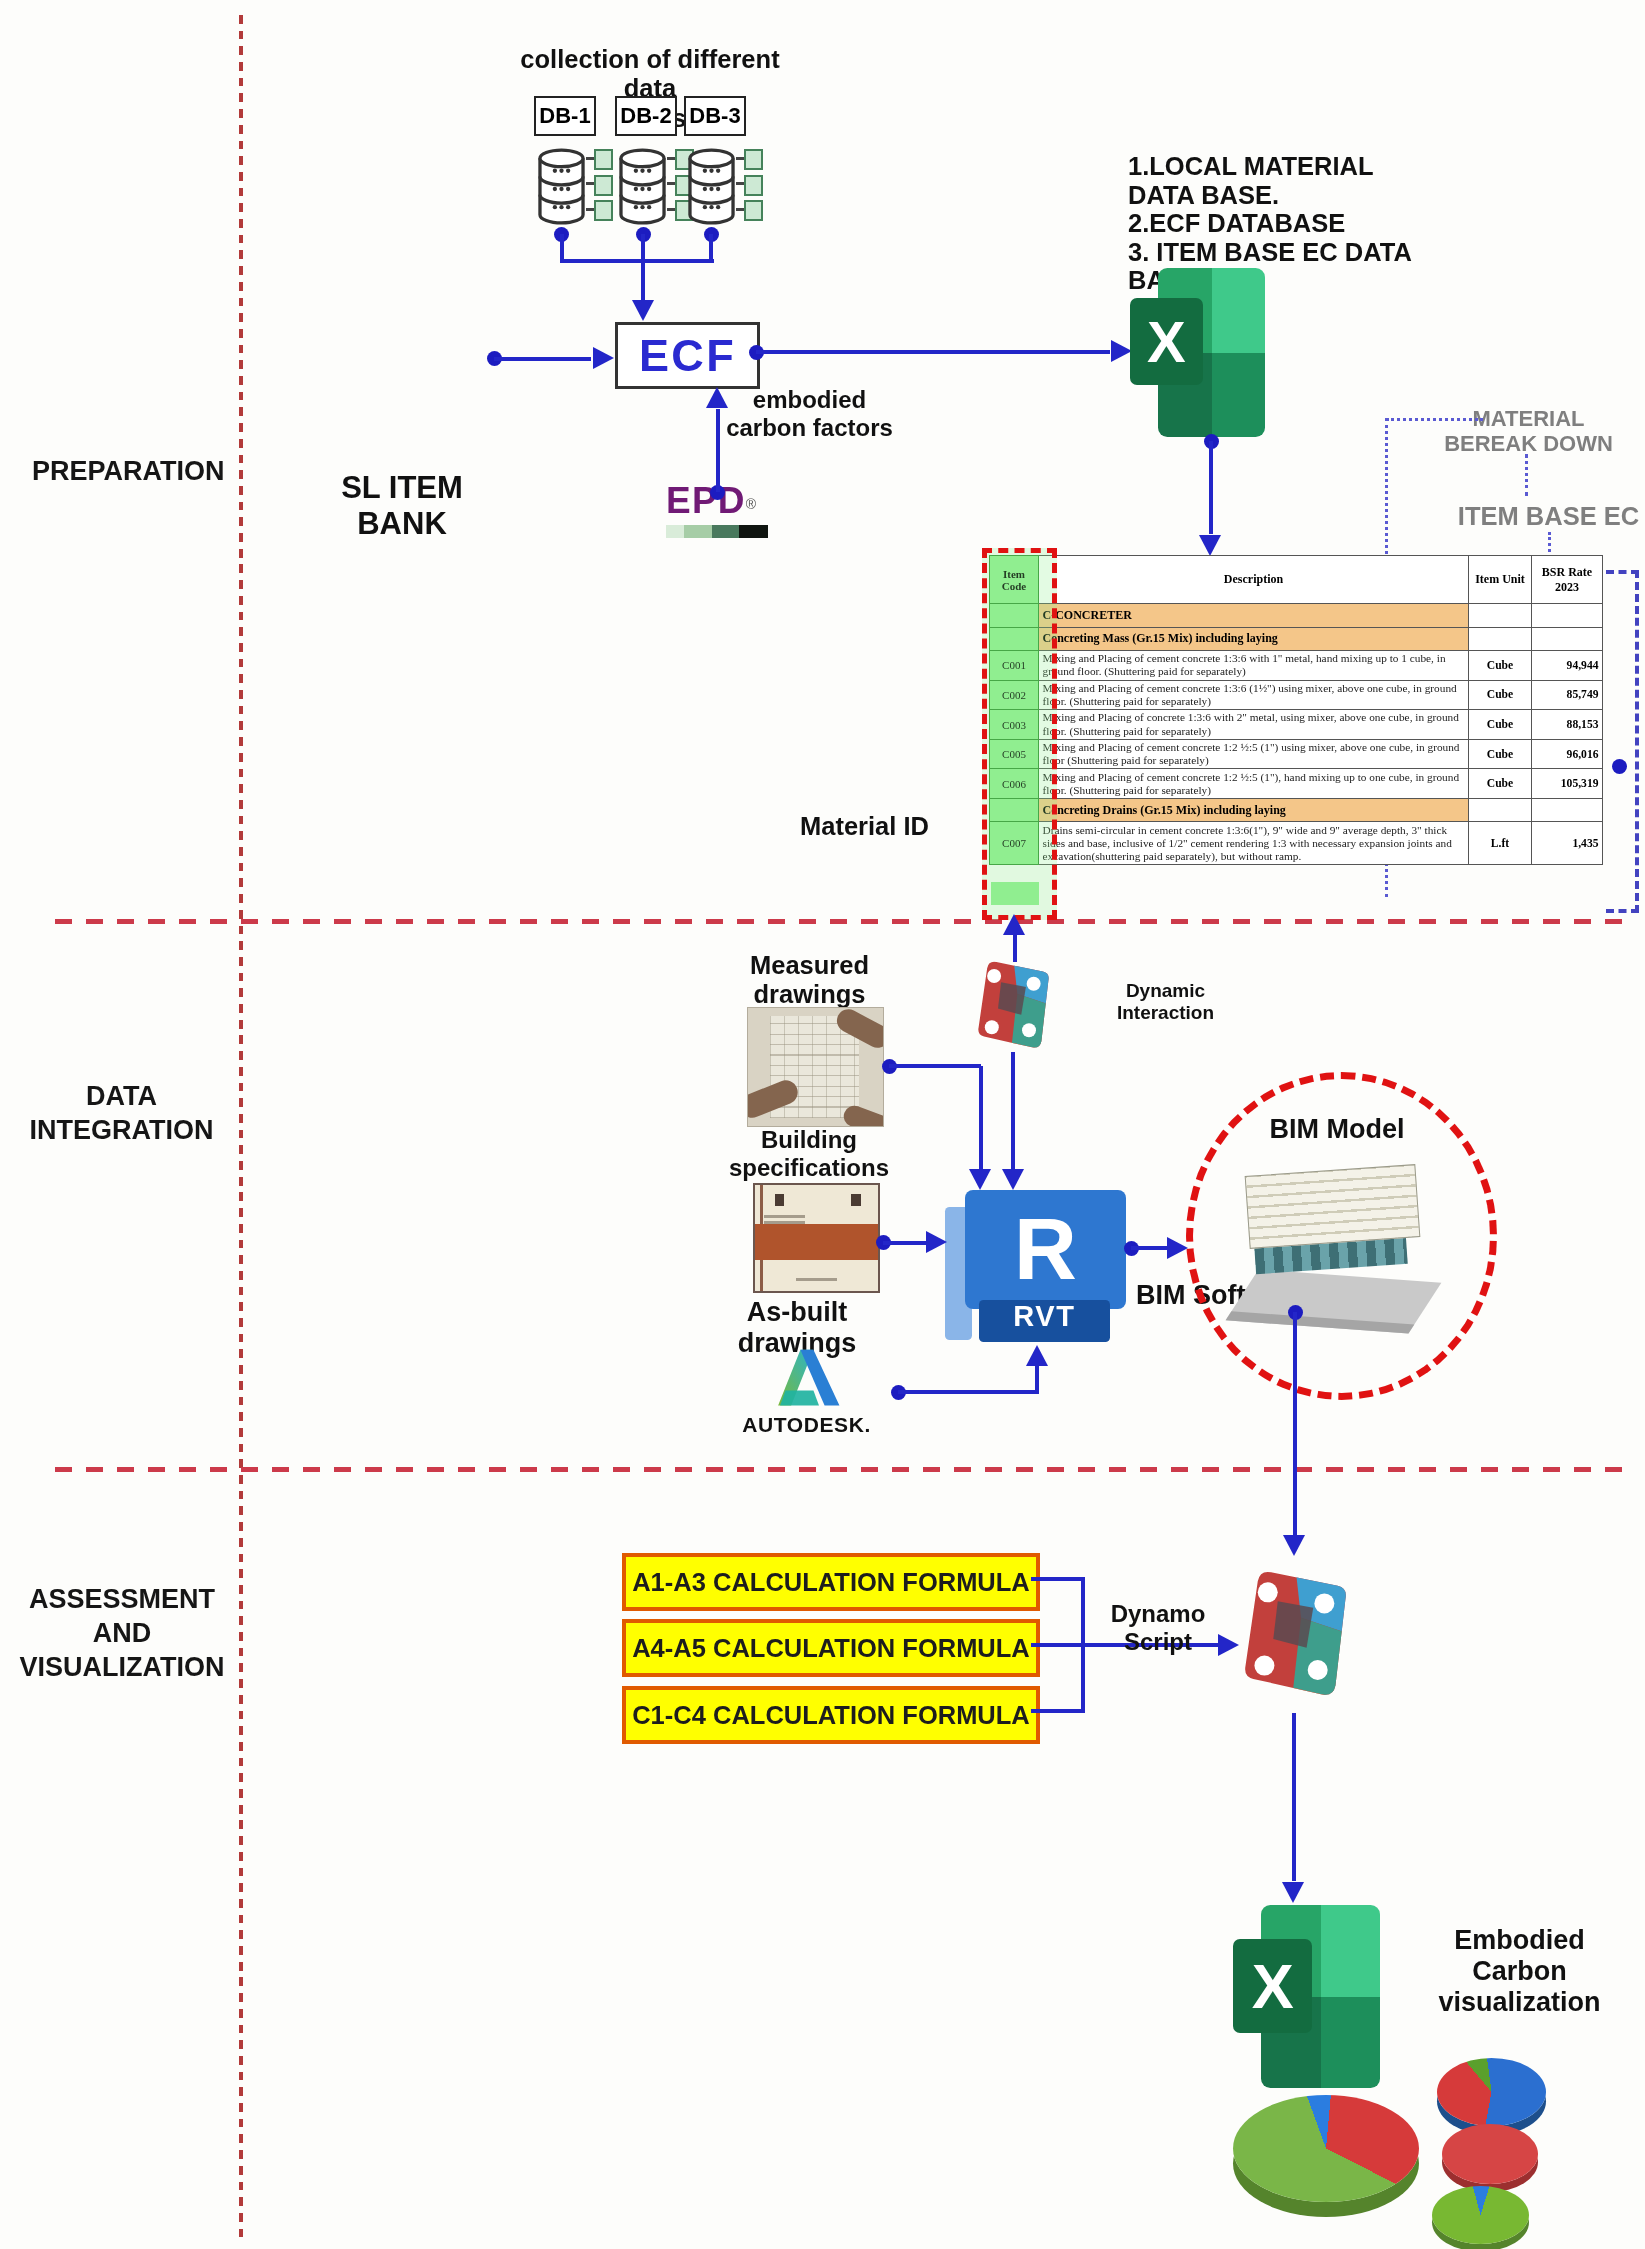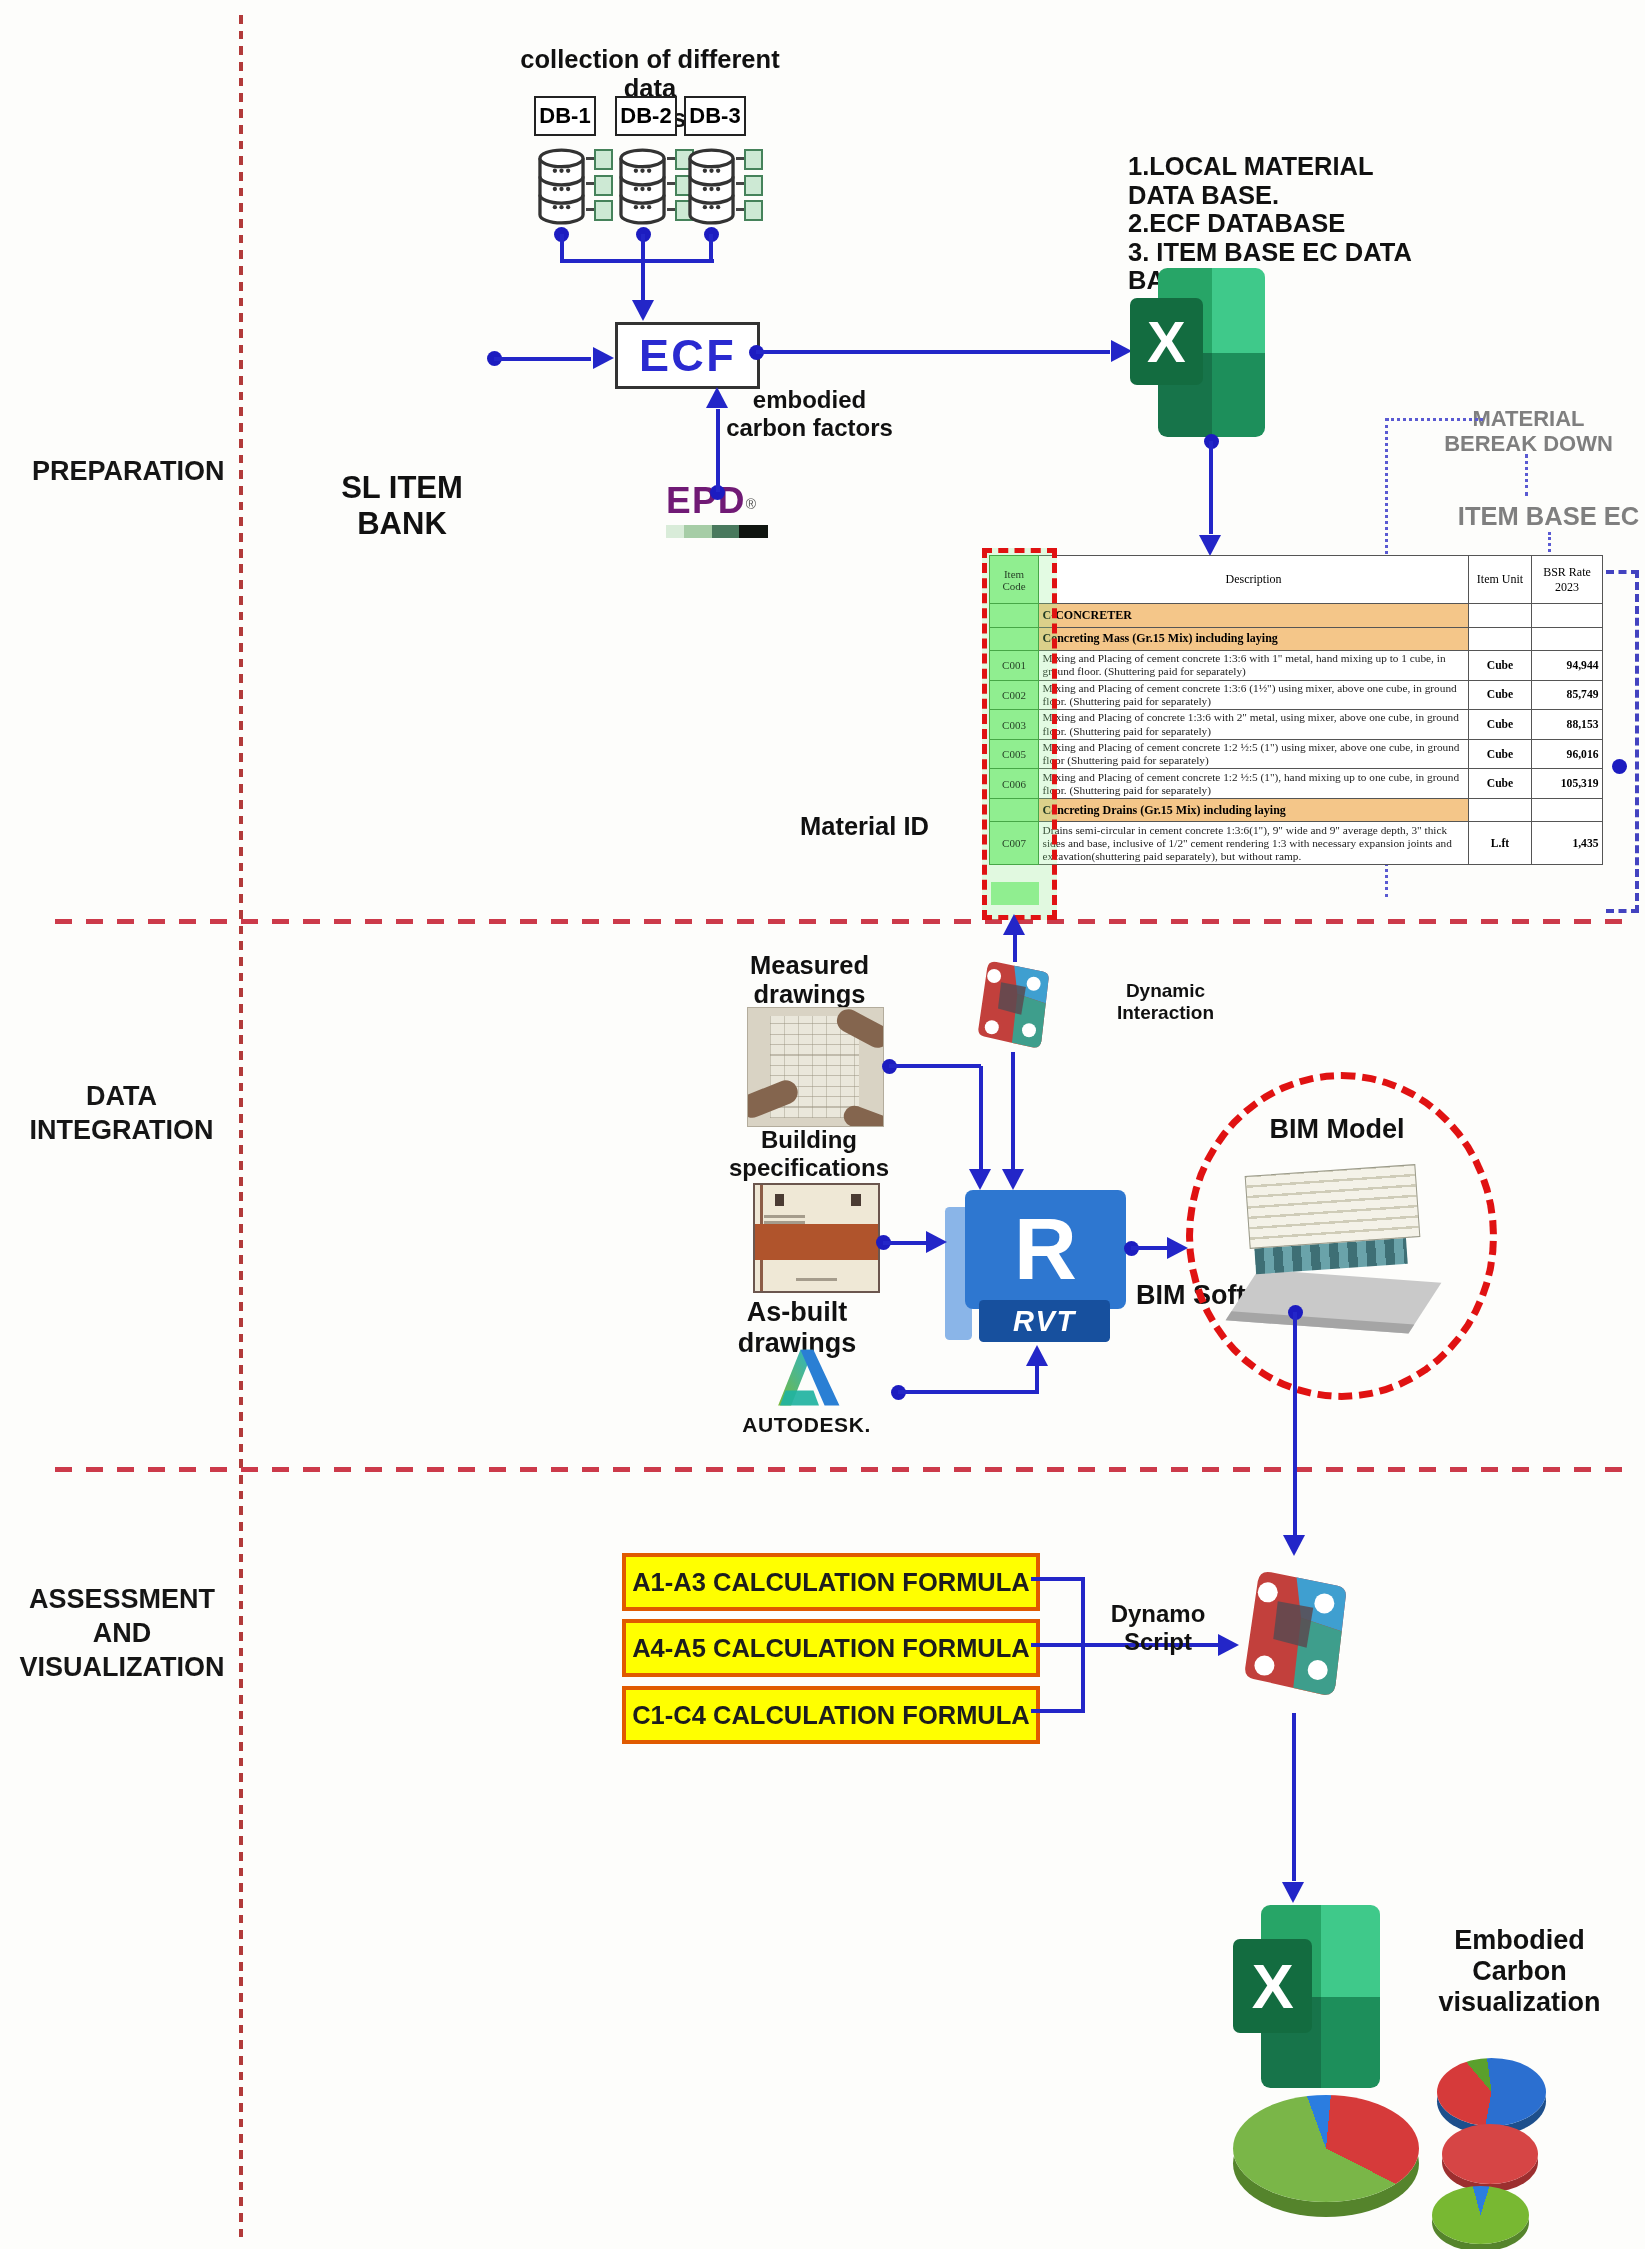--- a/index.html
+++ b/index.html
@@ -54,21 +54,21 @@
   .xl-back{position:absolute;left:28px;top:0;right:0;bottom:0;border-radius:9.3px;overflow:hidden;}
   .xl-back .q{position:absolute;width:50%;height:50%;}
   .q1{left:0;top:0;background:#27a567;}
   .q2{right:0;top:0;background:#3fc98a;}
   .q3{left:0;bottom:0;background:#17744a;}
   .q4{right:0;bottom:0;background:#1d8f5b;}
   .xl-front{position:absolute;left:0;width:54%;background:#136c40;border-radius:7px;display:flex;align-items:center;justify-content:center;color:#fff;font-weight:bold;}
   
   #boq-table{position:absolute;border-collapse:collapse;table-layout:fixed;background:#fff;font-family:"Liberation Serif",serif;}
   #boq-table td{border:1.2px solid #555;padding:1.2px 3.5px;vertical-align:middle;overflow:hidden;}
-  #boq-table .hc{font-weight:normal;text-align:center;font-size:12px;white-space:pre-line;height:45px;margin-left:32px;}
+  #boq-table .hc{font-weight:bold;text-align:center;font-size:12px;white-space:pre-line;height:45px;margin-left:32px;}
   #boq-table .code-cell{background:#90ee90;border-color:#2f8f2f;text-align:center;font-size:11px;}
   #boq-table .cat-desc{background:#f4c689;font-weight:bold;font-size:12px;height:20px;}
   #boq-table .desc{font-size:11.3px;line-height:1.16;color:#222;}
   #boq-table .unit{text-align:center;font-weight:bold;font-size:11.6px;}
   #boq-table .rate{text-align:right;font-weight:bold;font-size:11.6px;}
   .red-dash-box{position:absolute;border:5.2px solid transparent;border-style:dashed;border-color:var(--red);background:rgba(144,238,144,.25);}
   .green-ext{position:absolute;background:#90ee90;}
   .brk{position:absolute;border-top:4.6px dashed #4343c0;border-right:4.6px dashed #4343c0;border-bottom:4.6px dashed #4343c0;}
   
   .mimg{position:absolute;background:#d9d3c4;border:1.2px solid #b3ac9c;overflow:hidden;}
@@ -78,21 +78,21 @@
   .m-hand{position:absolute;background:#84654e;border-radius:14px;}
   .sbook{position:absolute;background:#efe8d6;border:2.3px solid #6b564e;overflow:hidden;}
   .sb-band{position:absolute;left:0;right:0;top:37%;height:34%;background:#b0542c;}
   .sb-mark{position:absolute;width:9.3px;height:11.6px;background:#4a3b33;top:9.3px;}
   .sb-line{position:absolute;left:9.3px;width:41px;height:2.9px;background:#a59c8c;}
   .sb-edge{position:absolute;left:4.6px;top:0;bottom:0;width:3.5px;background:#8c5c46;}
   .revit{position:absolute;}
   .rv-side{position:absolute;left:0;top:17.4px;width:27px;height:133px;background:#8ab5e8;border-radius:4.6px;}
   .rv-main{position:absolute;left:20px;top:0;right:0;height:78%;background:#2e77d0;border-radius:8px;display:flex;align-items:center;justify-content:center;}
   .rv-main span{color:#fff;font-weight:bold;font-size:87px;}
-  .rv-band{position:absolute;left:34px;bottom:0;width:131px;height:42px;background:#17509e;border-radius:4.6px;display:flex;align-items:center;justify-content:center;font-style:italic;}
+  .rv-band{position:absolute;left:34px;bottom:0;width:131px;height:42px;background:#17509e;border-radius:4.6px;display:flex;align-items:flex-start;justify-content:center;}
   .rv-band span{color:#fff;font-weight:bold;font-size:29px;letter-spacing:1.7px;}
   .bim-circle{position:absolute;border:7.5px dashed #e01212;border-radius:50%;}
   .bb-slab{position:absolute;background:#c9c9c9;border-bottom:9.3px solid #a5a5a5;transform:skewX(-30deg) rotate(4deg);}
   .bb-tower{position:absolute;background:
      repeating-linear-gradient(0deg,#f4f2e8 0 8px,#cfccb8 8px 10.4px),
      repeating-linear-gradient(90deg,transparent 0 11.6px,#c4c1ac 11.6px 13.3px),#f4f2e8;
      border:1.2px solid #9a9a8a;transform:rotate(-4deg);}
   .bb-glass{position:absolute;background:repeating-linear-gradient(90deg,#3e6f75 0 9.3px,#6aa3aa 9.3px 18.6px);transform:rotate(-4deg);}
   
   .fbox{position:absolute;left:622px;width:410px;height:50px;background:#ffff00;border:4px solid #e05a00;

